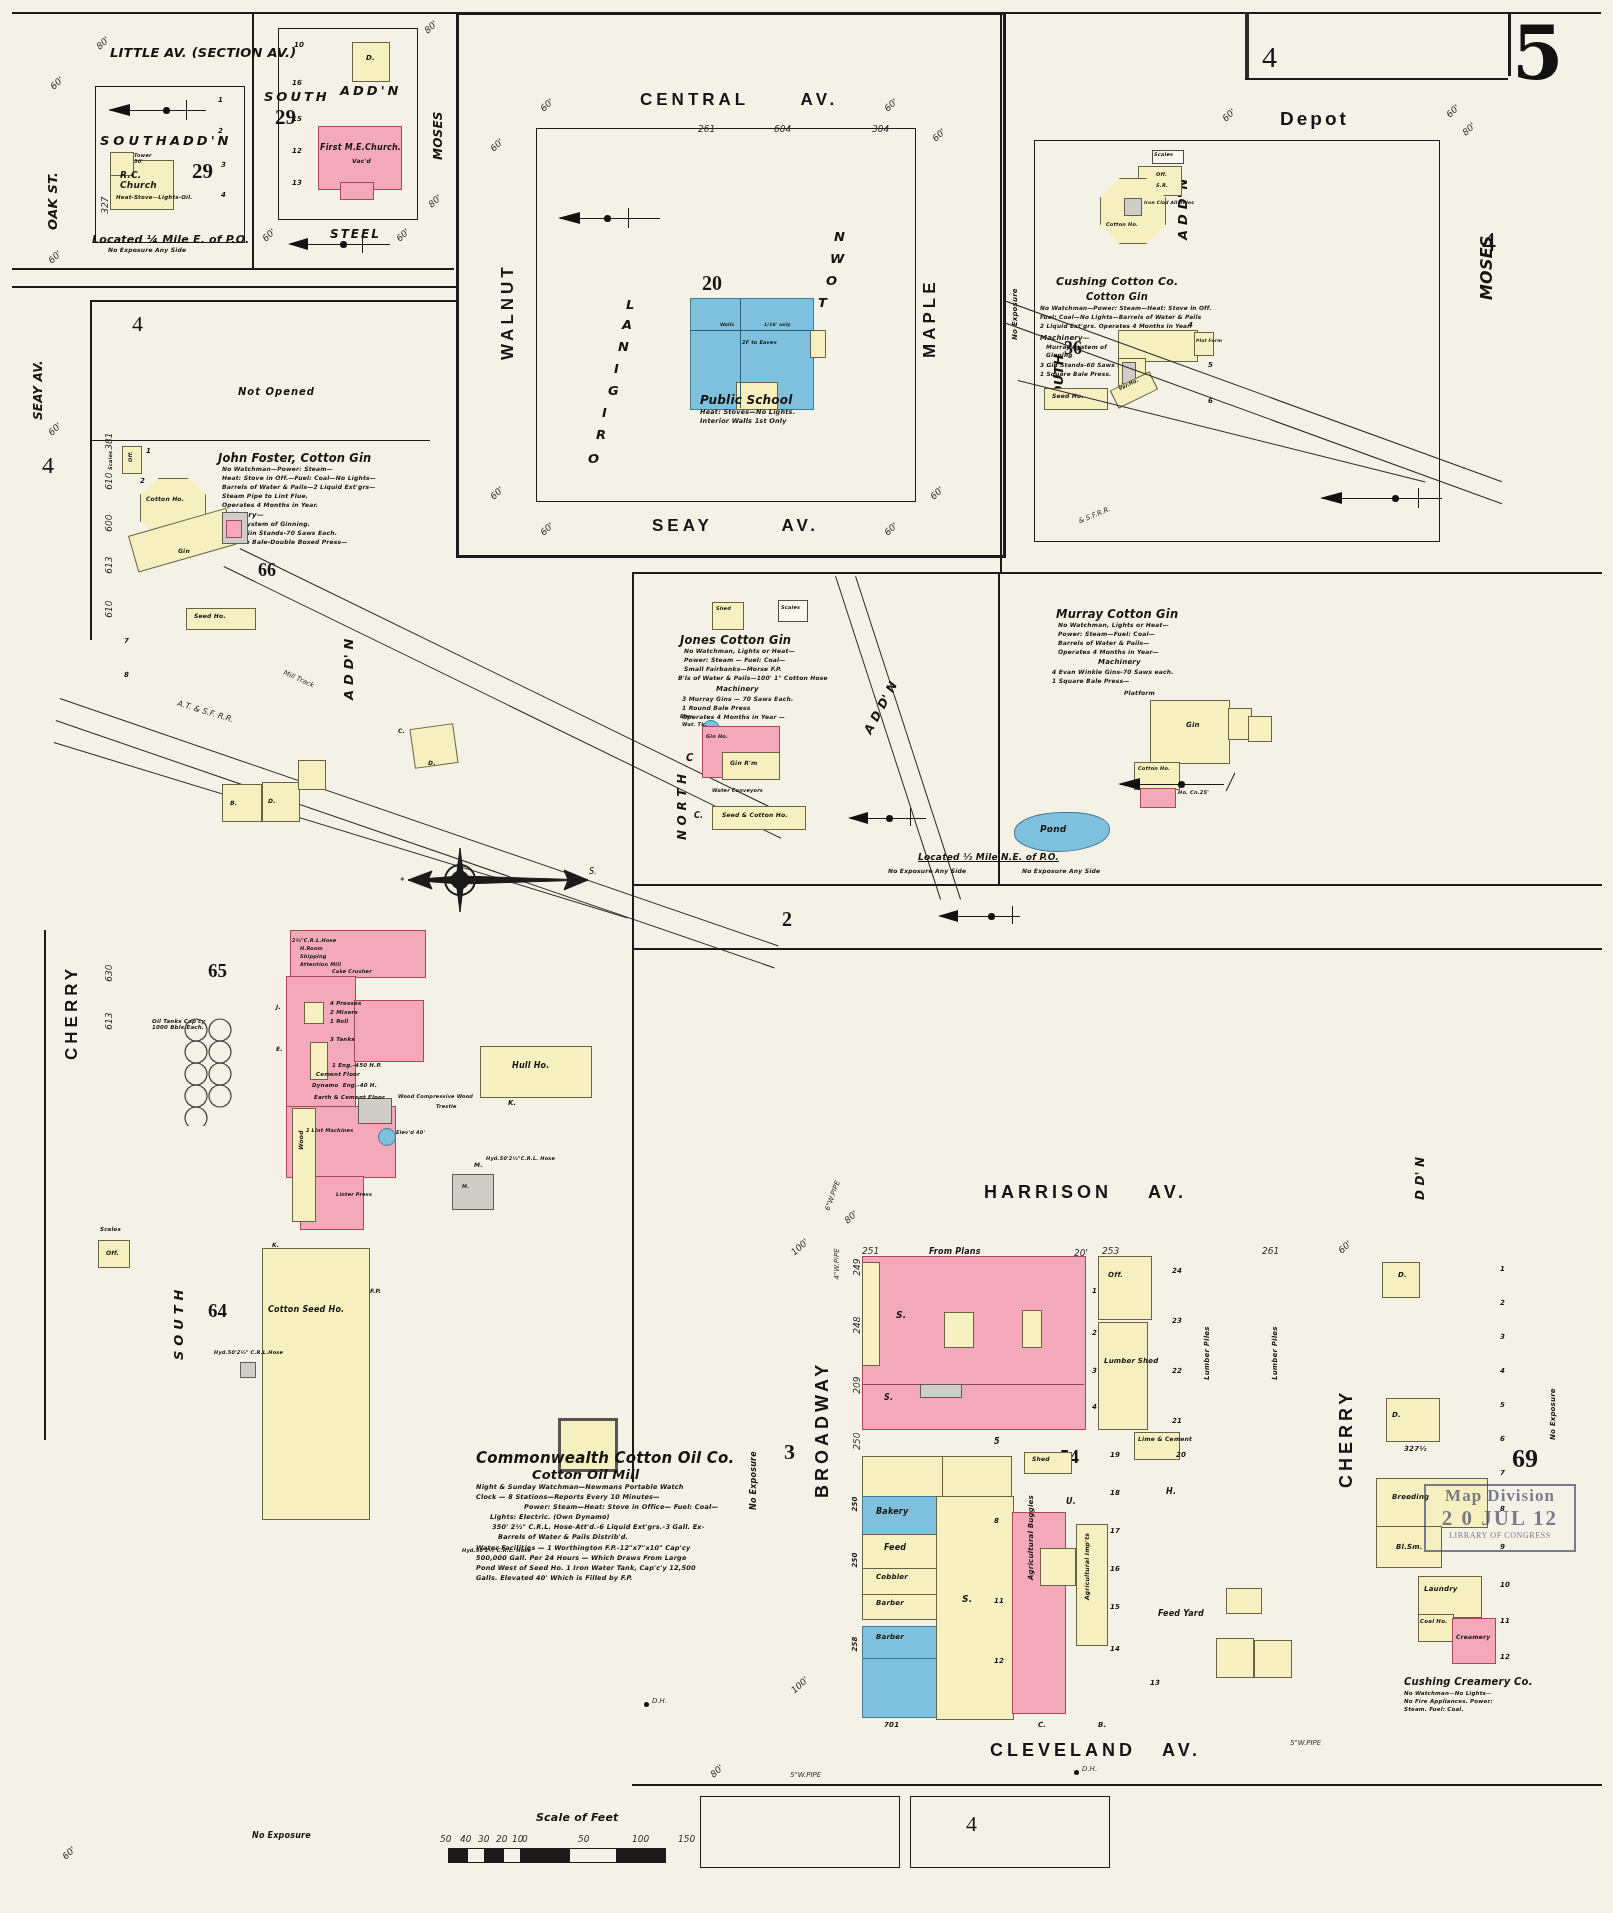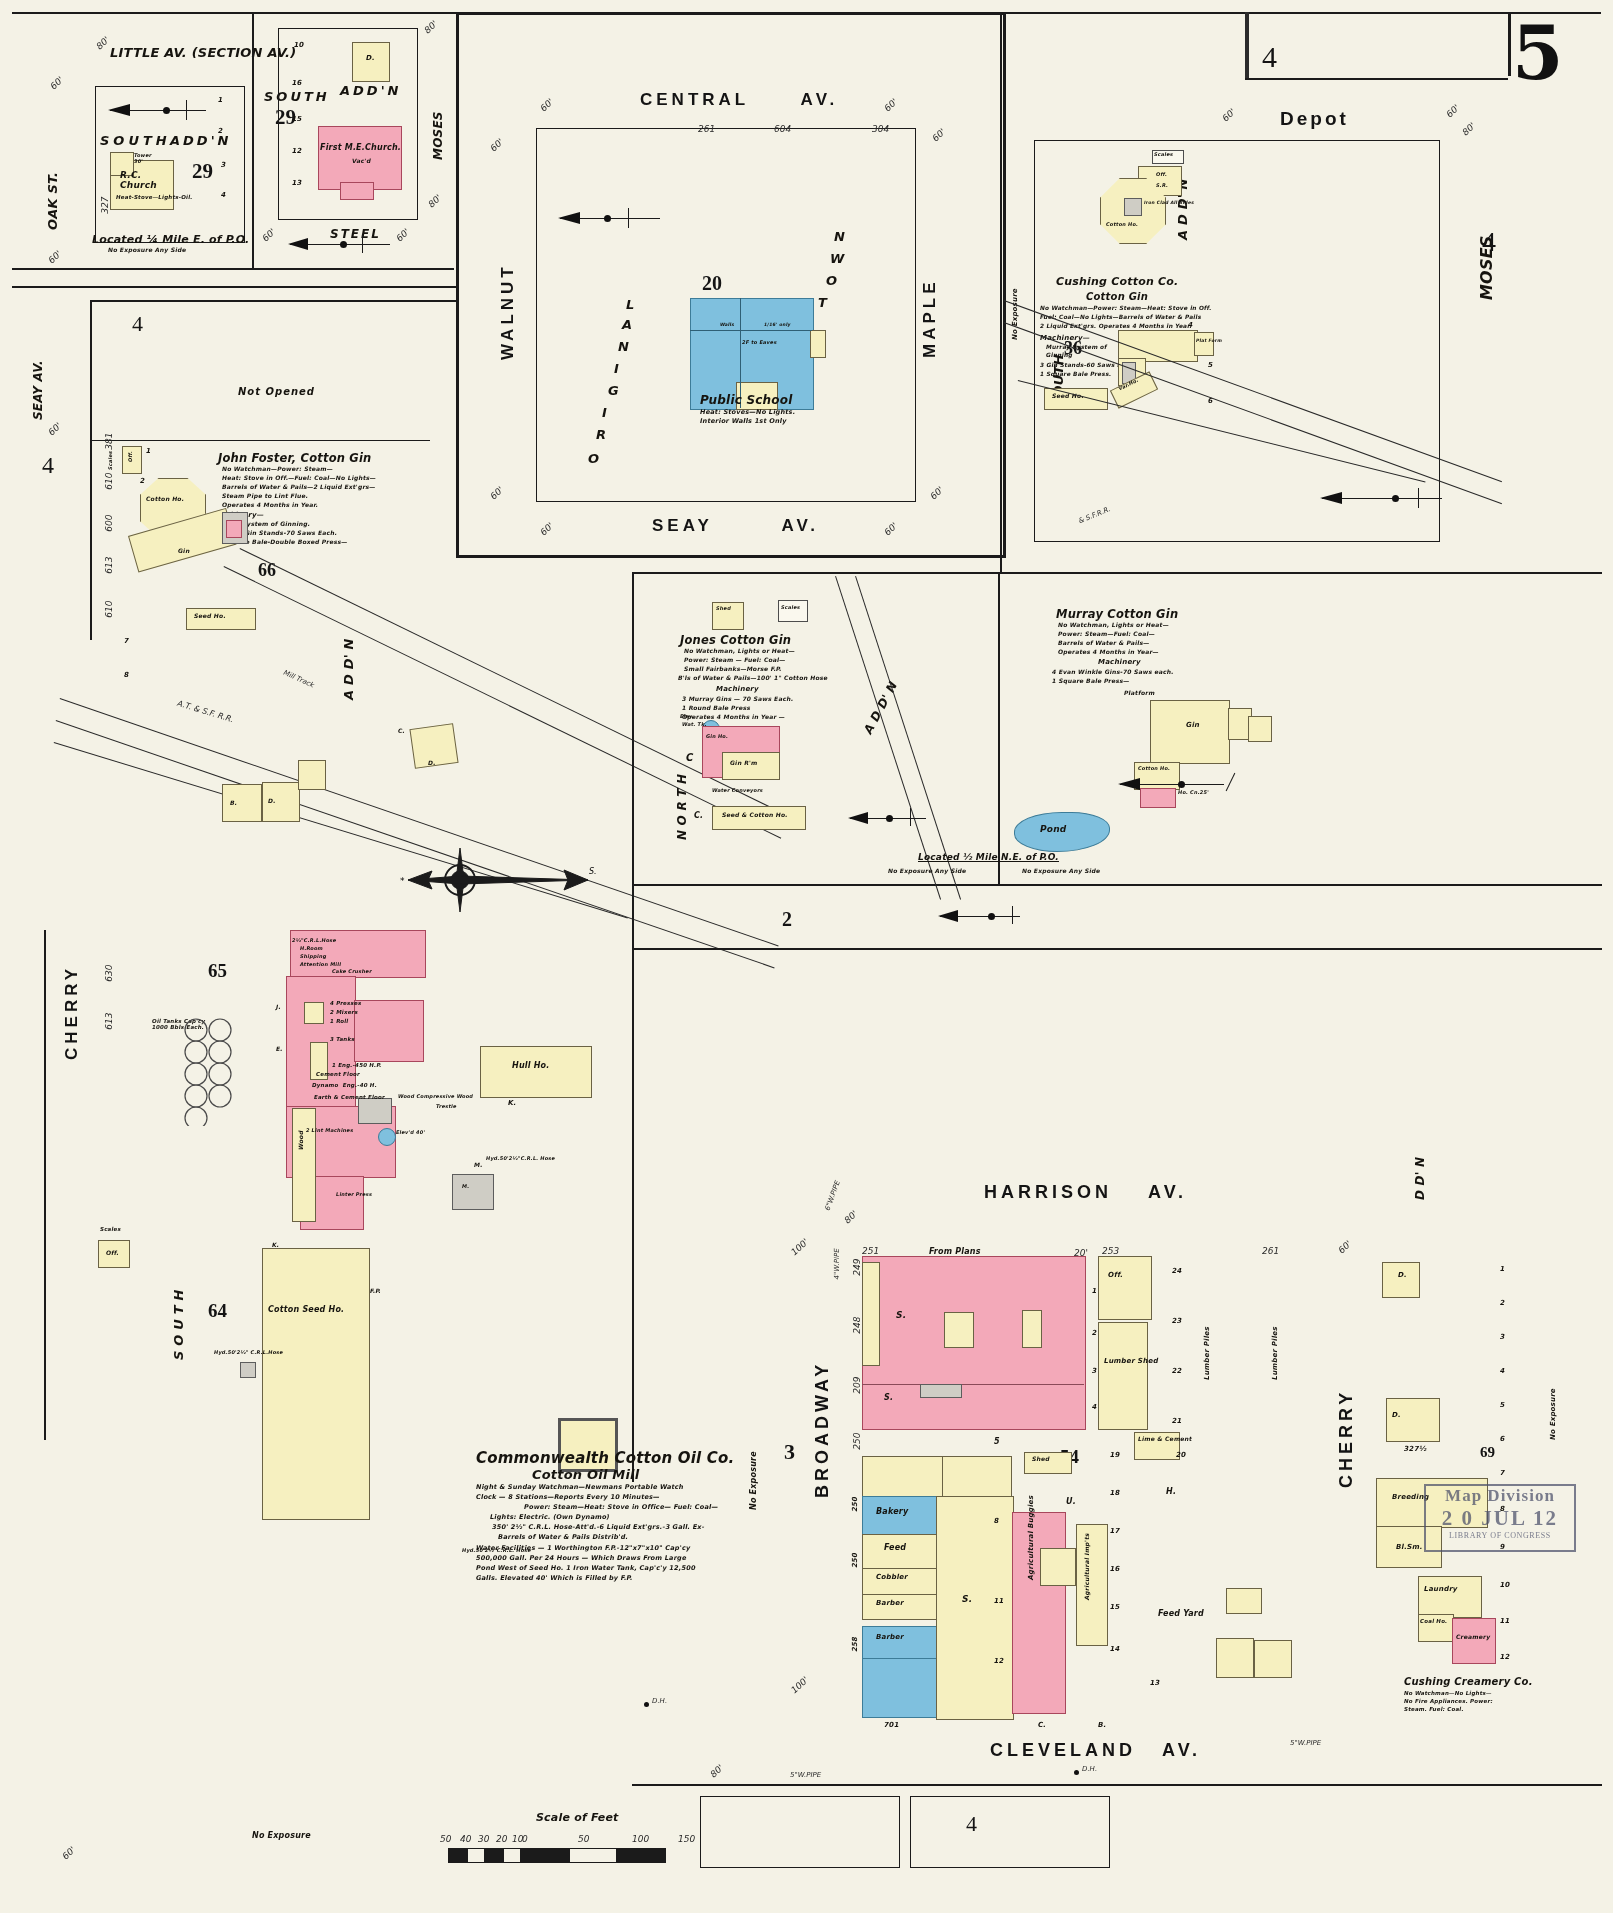--- a/index.html
+++ b/index.html
@@ -507,21 +507,21 @@
 
   <div class="txt street" style="left:984px;top:1182px;font-size:18px;">HARRISON</div>
   <div class="txt street" style="left:1148px;top:1182px;font-size:18px;">AV.</div>
   <div class="txt street" style="left:990px;top:1740px;font-size:18px;">CLEVELAND</div>
   <div class="txt street" style="left:1162px;top:1740px;font-size:18px;">AV.</div>
   <div class="txt street" style="left:812px;top:1498px;font-size:18px;transform:rotate(-90deg);transform-origin:left top;">BROADWAY</div>
   <div class="txt street" style="left:1336px;top:1488px;font-size:18px;transform:rotate(-90deg);transform-origin:left top;">CHERRY</div>
   <div class="txt hand" style="left:1414px;top:1200px;font-size:12px;transform:rotate(-90deg);transform-origin:left top;">D D' N</div>
   <div class="txt blocknum" style="left:784px;top:1440px;font-size:22px;font-weight:700;">3</div>
   <div class="txt blocknum" style="left:1060px;top:1446px;font-size:19px;font-weight:700;">54</div>
-  <div class="txt blocknum" style="left:1480px;top:1444px;font-size:15px;font-weight:700;">69</div>
+  <div class="txt blocknum" style="left:1512px;top:1444px;font-size:26px;font-weight:700;">69</div>
 
   <div class="txt dim" style="left:790px;top:1242px;transform:rotate(-42deg);">100'</div>
   <div class="txt dim" style="left:844px;top:1212px;transform:rotate(-42deg);">80'</div>
   <div class="txt dim" style="left:790px;top:1680px;transform:rotate(-42deg);">100'</div>
   <div class="txt dim" style="left:818px;top:1192px;font-size:7px;transform:rotate(-70deg);">6"W.PIPE</div>
   <div class="txt dim" style="left:822px;top:1260px;font-size:7px;transform:rotate(-90deg);">4"W.PIPE</div>
   <div class="txt dim" style="left:790px;top:1772px;font-size:7px;">5"W.PIPE</div>
   <div class="txt dim" style="left:1290px;top:1740px;font-size:7px;">5"W.PIPE</div>
   <div class="txt dim" style="left:1338px;top:1242px;transform:rotate(-42deg);">60'</div>
   <div class="txt dim" style="left:1074px;top:1248px;">20'</div>

